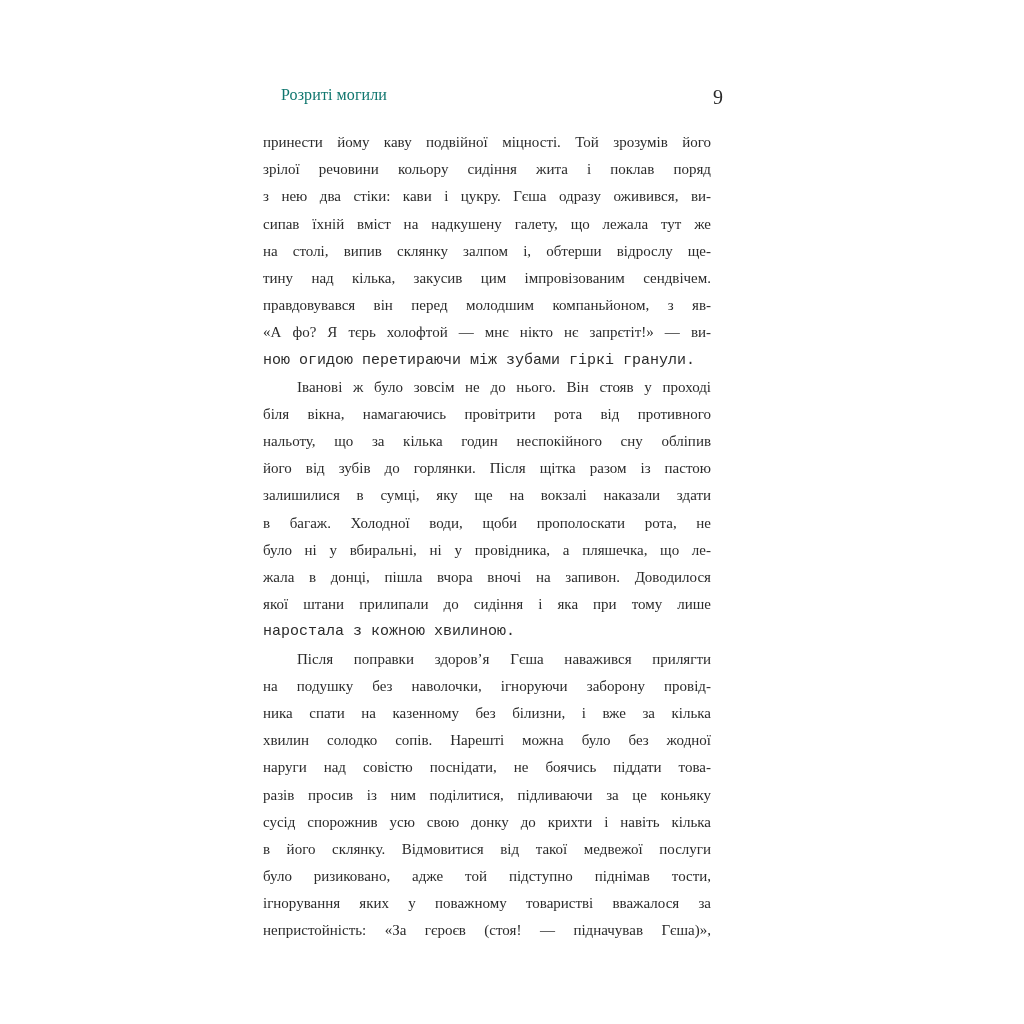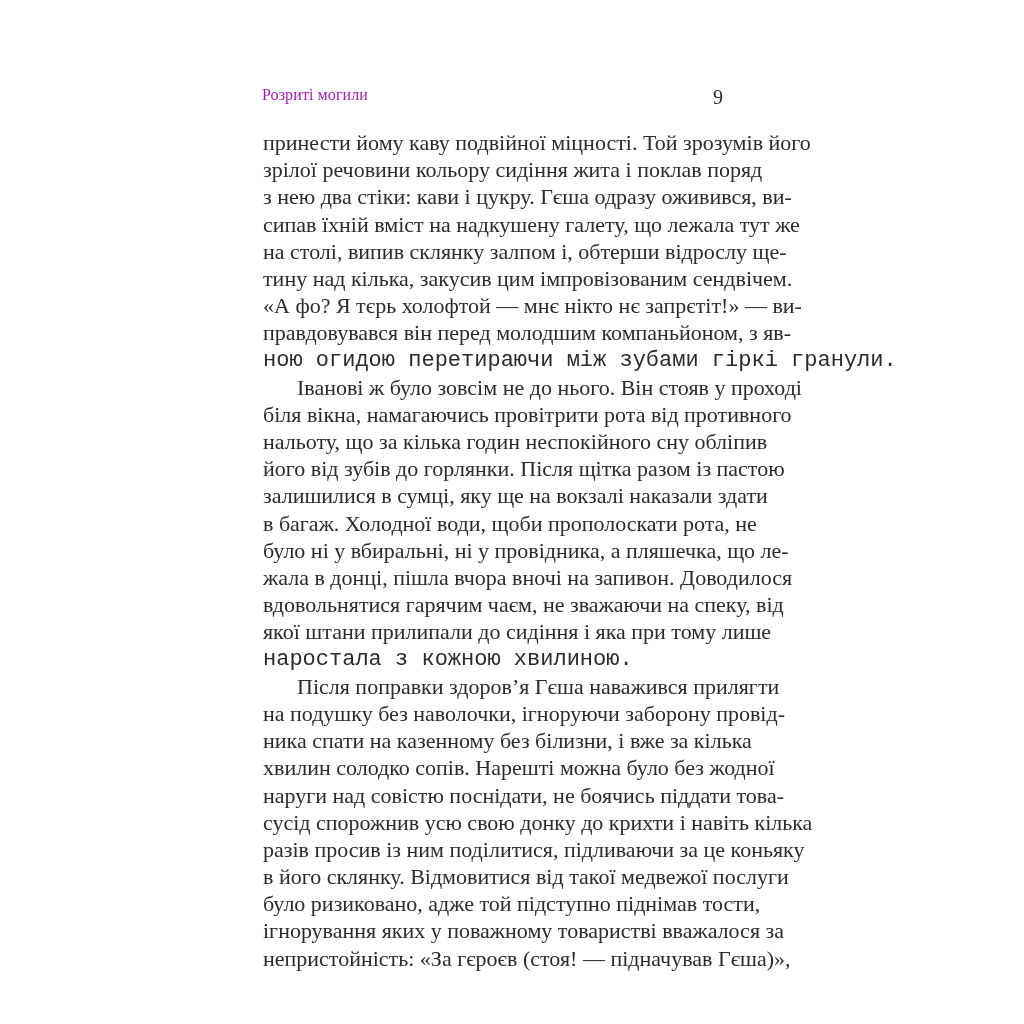--- a/index.html
+++ b/index.html
@@ -16,25 +16,25 @@
       color: #2a2a2a;
     }
     .page {
       position: absolute;
       left: 0; top: 0;
       width: 1024px; height: 1024px;
       background: #ffffff;
     }
     .running-head {
       position: absolute;
-      left: 262px;
+      left: 281px;
       top: 86px;
       font-family: "Liberation Serif", "DejaVu Serif", serif;
       font-size: 16px;
-      color: #a21caf;
+      color: #0f766e;
       letter-spacing: 0.1px;
     }
     .page-number {
       position: absolute;
       left: 713px;
       top: 86px;
       font-family: "Liberation Serif", "DejaVu Serif", serif;
       font-size: 20px;
       color: #2a2a2a;
     }
@@ -42,21 +42,21 @@
       position: absolute;
       left: 263px;
       top: 129px;
       width: 448px;
     }
     .line {
       display: block;
       height: 27.2px;
       line-height: 27.2px;
       font-family: "Liberation Serif", "DejaVu Serif", serif;
-      font-size: 22px;
+      font-size: 15px;
       white-space: nowrap;
       text-align: justify;
       text-align-last: justify;
       color: #2b2b2b;
     }
     .line.indent {
       padding-left: 34px;
     }
     .line.last {
       text-align-last: left;
@@ -72,47 +72,46 @@
 
   <div class="body-text">
 
     <div>
       <span class="line">принести йому каву подвійної міцності. Той зрозумів його</span>
       <span class="line">зрілої речовини кольору сидіння жита і поклав поряд</span>
       <span class="line">з нею два стіки: кави і цукру. Гєша одразу оживився, ви-</span>
       <span class="line">сипав їхній вміст на надкушену галету, що лежала тут же</span>
       <span class="line">на столі, випив склянку залпом і, обтерши відрослу ще-</span>
       <span class="line">тину над кілька, закусив цим імпровізованим сендвічем.</span>
+      <span class="line">правдовувався він перед молодшим компаньйоном, з яв-</span>
       <span class="line">«А фо? Я тєрь холофтой — мнє нікто нє запрєтіт!» — ви-</span>
-      <span class="line">правдовувався він перед молодшим компаньйоном, з яв-</span>
       <span class="line last">ною огидою перетираючи між зубами гіркі гранули.</span>
     </div>
 
     <div>
       <span class="line indent">Іванові ж було зовсім не до нього. Він стояв у проході</span>
       <span class="line">біля вікна, намагаючись провітрити рота від противного</span>
       <span class="line">нальоту, що за кілька годин неспокійного сну обліпив</span>
       <span class="line">його від зубів до горлянки. Після щітка разом із пастою</span>
       <span class="line">залишилися в сумці, яку ще на вокзалі наказали здати</span>
       <span class="line">в багаж. Холодної води, щоби прополоскати рота, не</span>
       <span class="line">було ні у вбиральні, ні у провідника, а пляшечка, що ле-</span>
       <span class="line">жала в донці, пішла вчора вночі на запивон. Доводилося</span>
-      <span class="line">вдовольнятися гарячим чаєм, не зважаючи на спеку, від</span>
       <span class="line">якої штани прилипали до сидіння і яка при тому лише</span>
       <span class="line last">наростала з кожною хвилиною.</span>
     </div>
 
     <div>
       <span class="line indent">Після поправки здоров’я Гєша наважився прилягти</span>
       <span class="line">на подушку без наволочки, ігноруючи заборону провід-</span>
       <span class="line">ника спати на казенному без білизни, і вже за кілька</span>
       <span class="line">хвилин солодко сопів. Нарешті можна було без жодної</span>
       <span class="line">наруги над совістю поснідати, не боячись піддати това-</span>
+      <span class="line">разів просив із ним поділитися, підливаючи за це коньяку</span>
       <span class="line">сусід спорожнив усю свою донку до крихти і навіть кілька</span>
-      <span class="line">разів просив із ним поділитися, підливаючи за це коньяку</span>
       <span class="line">в його склянку. Відмовитися від такої медвежої послуги</span>
       <span class="line">було ризиковано, адже той підступно піднімав тости,</span>
       <span class="line">ігнорування яких у поважному товаристві вважалося за</span>
       <span class="line">непристойність: «За гєроєв (стоя! — підначував Гєша)»,</span>
 
     </div>
   </div>
 </div>
 
 </body></html>

